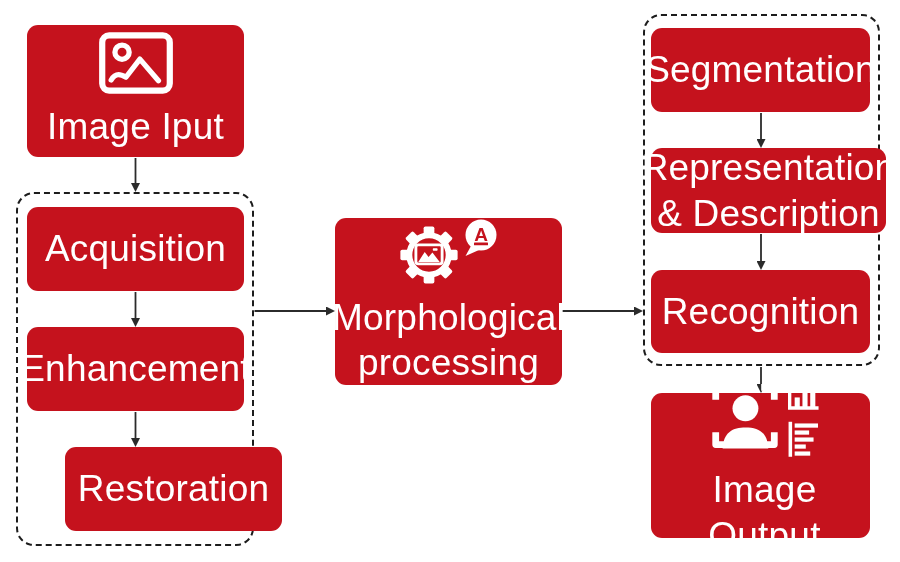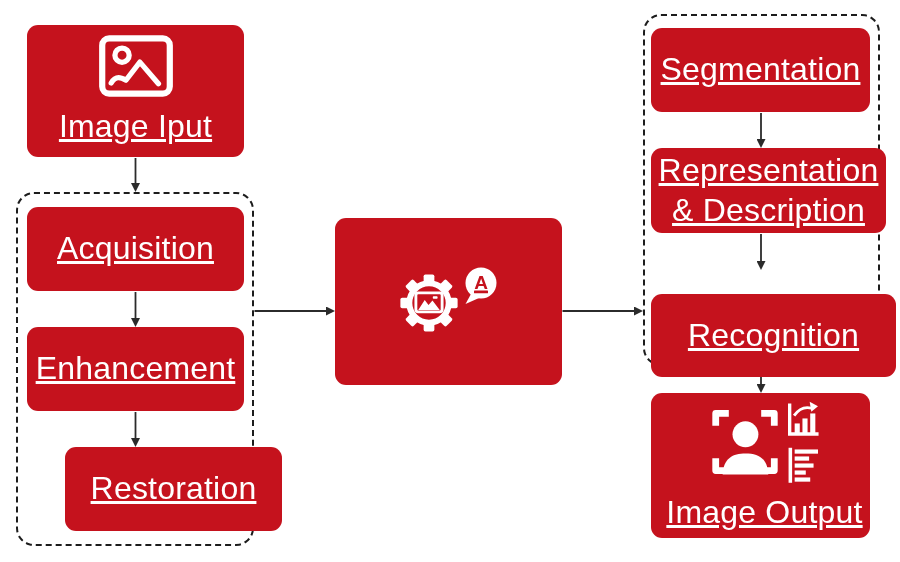--- a/index.html
+++ b/index.html
@@ -17,25 +17,24 @@
     background: var(--box-red, #c5121d);
     color: var(--text, #fff);
     border-radius: 11px;
     display: flex;
     flex-direction: column;
     align-items: center;
     justify-content: center;
     text-align: center;
   }
   .node .label {
-    font-size: 32px;
+    font-size: 37px;
     line-height: 1.22;
     white-space: pre-line;
     letter-spacing: 0.2px;
-    text-decoration: underline;
   }
   .group {
     position: absolute;
     border: 2.5px dashed var(--dash-border, #1c1c1c);
     border-radius: 18px;
     background: transparent;
   }
   #arrow-layer {
     position: absolute;
     left: 0; top: 0;
@@ -55,21 +54,21 @@
   
   #n-image-input  { left: 27px;  top: 25px;  width: 217px; height: 132px; gap: 6px; }
   #group-left     { left: 16px;  top: 192px; width: 238px; height: 354px; }
   #n-acquisition  { left: 27px;  top: 207px; width: 217px; height: 84px; }
   #n-enhancement  { left: 27px;  top: 327px; width: 217px; height: 84px; }
   #n-restoration  { left: 27px;  top: 447px; width: 217px; height: 84px; margin-left: 38px; }
   #n-morphological{ left: 335px; top: 218px; width: 227px; height: 167px; gap: 5px; }
   #group-right    { left: 643px; top: 14px;  width: 237px; height: 352px; }
   #n-segmentation { left: 651px; top: 28px;  width: 219px; height: 84px; }
   #n-representation{ left: 651px; top: 148px; width: 235px; height: 85px; }
-  #n-recognition  { left: 651px; top: 270px; width: 245px; height: 83px; margin-top: 24px; }
+  #n-recognition  { left: 651px; top: 270px; width: 219px; height: 83px; }
   #n-image-output { left: 651px; top: 393px; width: 219px; height: 145px; gap: 4px; padding-left: 8px; }
   .out-icons { display: flex; align-items: center; gap: 2px; }
   .out-charts { display: flex; flex-direction: column; gap: 2px; }
 </style>
 </head>
 <body>
 
 <div id="canvas">
 
   <svg id="arrow-layer">
@@ -134,20 +133,22 @@
       </span>
       <span>
         <svg width="40" height="42" viewBox="0 0 40 42">
           <circle cx="21" cy="17" r="15.5" fill="#fff"></circle>
           <polygon points="11,28 5.5,38 19,32" fill="#fff"></polygon>
           <text class="bubble-letter" x="21" y="22.5" text-anchor="middle">A</text>
           <rect class="bubble-underline" x="14" y="24.6" width="14" height="2.6" rx="0.5"></rect>
         </svg>
       </span>
     </div>
+    <div class="label">Morphological
+processing</div>
   </div>
 
   <div class="node" id="n-segmentation">
     <div class="label">Segmentation</div>
   </div>
   <div class="node" id="n-representation">
     <div class="label">Representation
 &amp; Description</div>
   </div>
   <div class="node" id="n-recognition">

